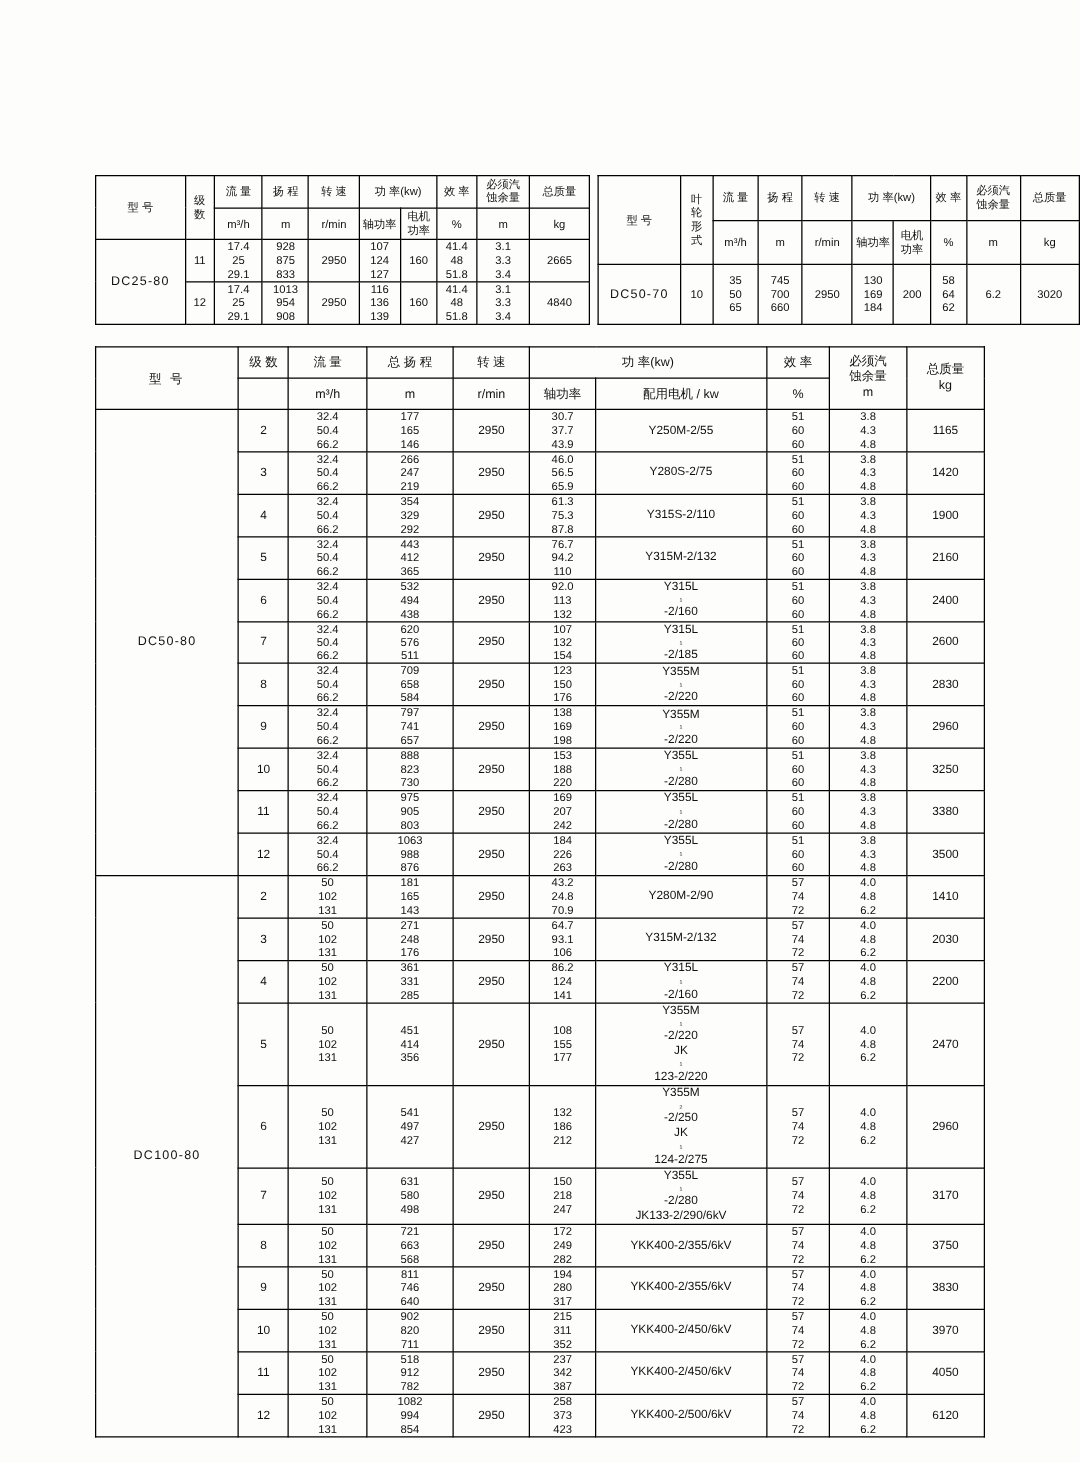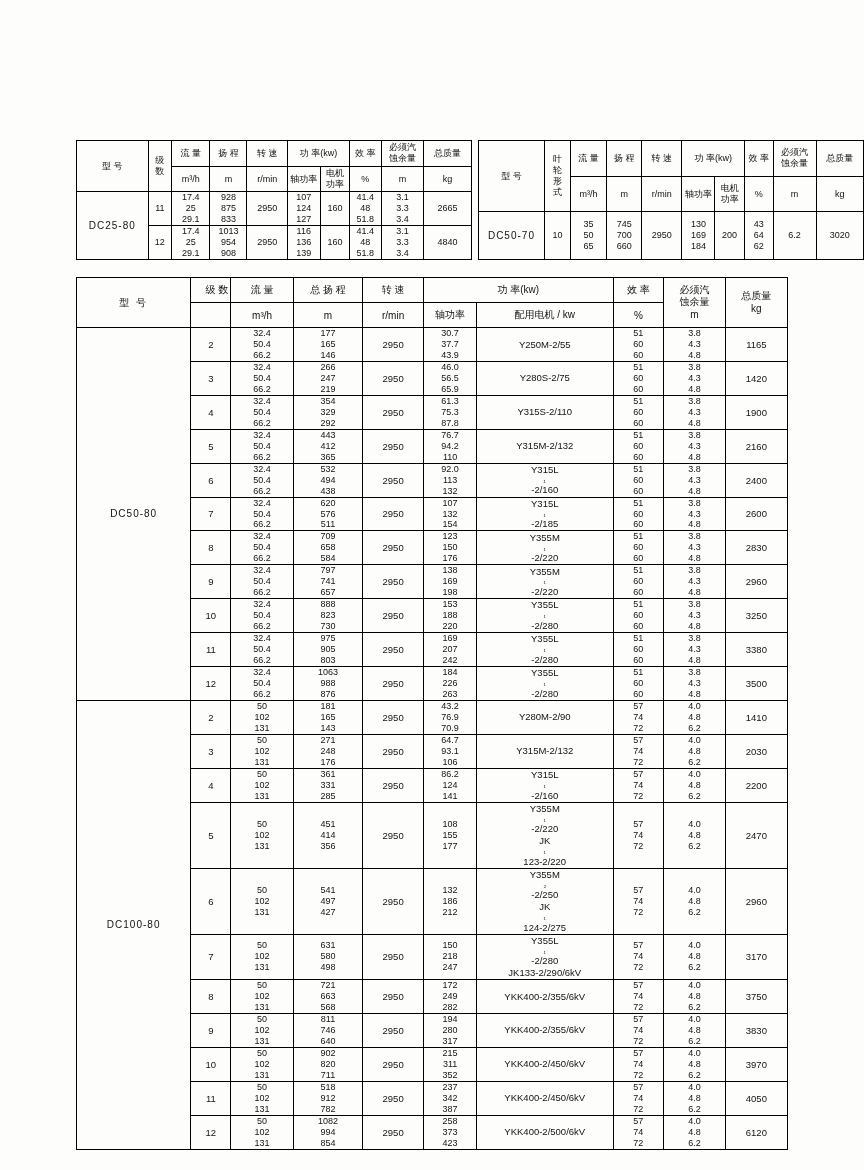--- a/index.html
+++ b/index.html
@@ -30,21 +30,21 @@
   .tbl-main .hdr td{height:22px;font-size:10px;padding:1px 2px;}
   .cell3{line-height:1.22;font-size:9px;}
   .cell3 span{display:block;}
   .model{font-size:10px;letter-spacing:1px;}
   .hdr-title{font-size:11px;letter-spacing:2px;}
   .motor{font-size:9.5px;}
   .motor span{display:block;line-height:1.25;}
   .sub{font-size:7px;vertical-align:sub;}
   .nowrap{white-space:nowrap;}
   .w-model{width:118px;}
-  .w-stage{width:38px;text-align:right;}
+  .w-stage{width:38px;}
   .w-flow{width:62px;}
   .w-head{width:70px;}
   .w-speed{width:60px;}
   .w-shaft{width:52px;}
   .w-mot{width:138px;}
   .w-eff{width:50px;}
   .w-npsh{width:62px;}
   .w-mass{width:62px;}
   .hdr2 td{font-size:9px;height:16px;}
 </style>
@@ -215,21 +215,21 @@
           <span>660</span>
         </td>
         <td>2950</td>
         <td class="cell3">
           <span>130</span>
           <span>169</span>
           <span>184</span>
         </td>
         <td>200</td>
         <td class="cell3">
-          <span>43</span>
+          <span>58</span>
           <span>64</span>
           <span>62</span>
         </td>
         <td>6.2</td>
         <td>3020</td>
       </tr>
     </tbody>
       </table>
 
   </div>
@@ -643,21 +643,21 @@
               <span>131</span>
             </td>
             <td class="cell3">
               <span>181</span>
               <span>165</span>
               <span>143</span>
             </td>
             <td>2950</td>
             <td class="cell3">
               <span>43.2</span>
-              <span>76.9</span>
+              <span>24.8</span>
               <span>70.9</span>
             </td>
             <td class="motor nowrap">
               <span>Y280M-2/90</span>
             </td>
             <td class="cell3">
               <span>57</span>
               <span>74</span>
               <span>72</span>
             </td>

